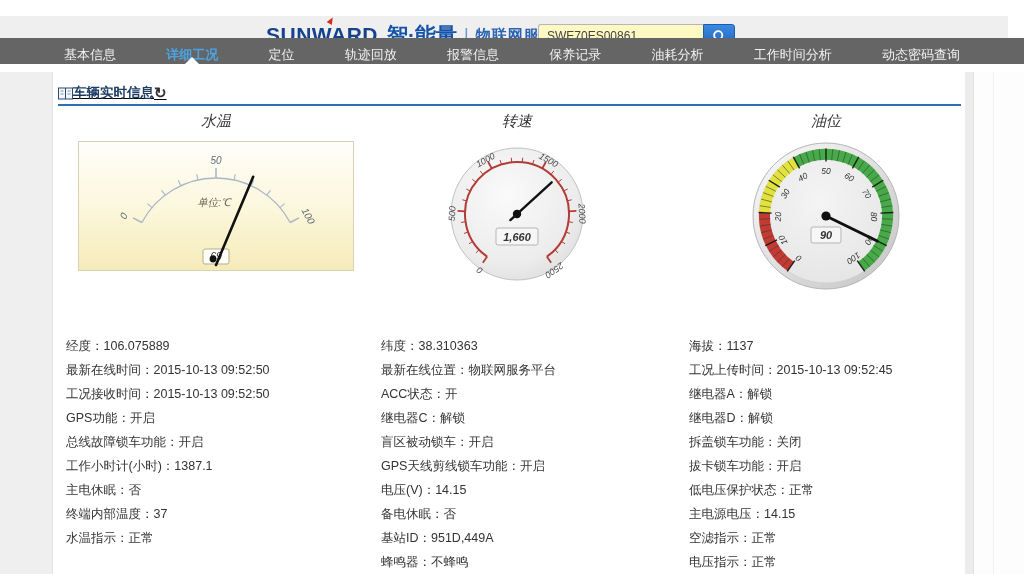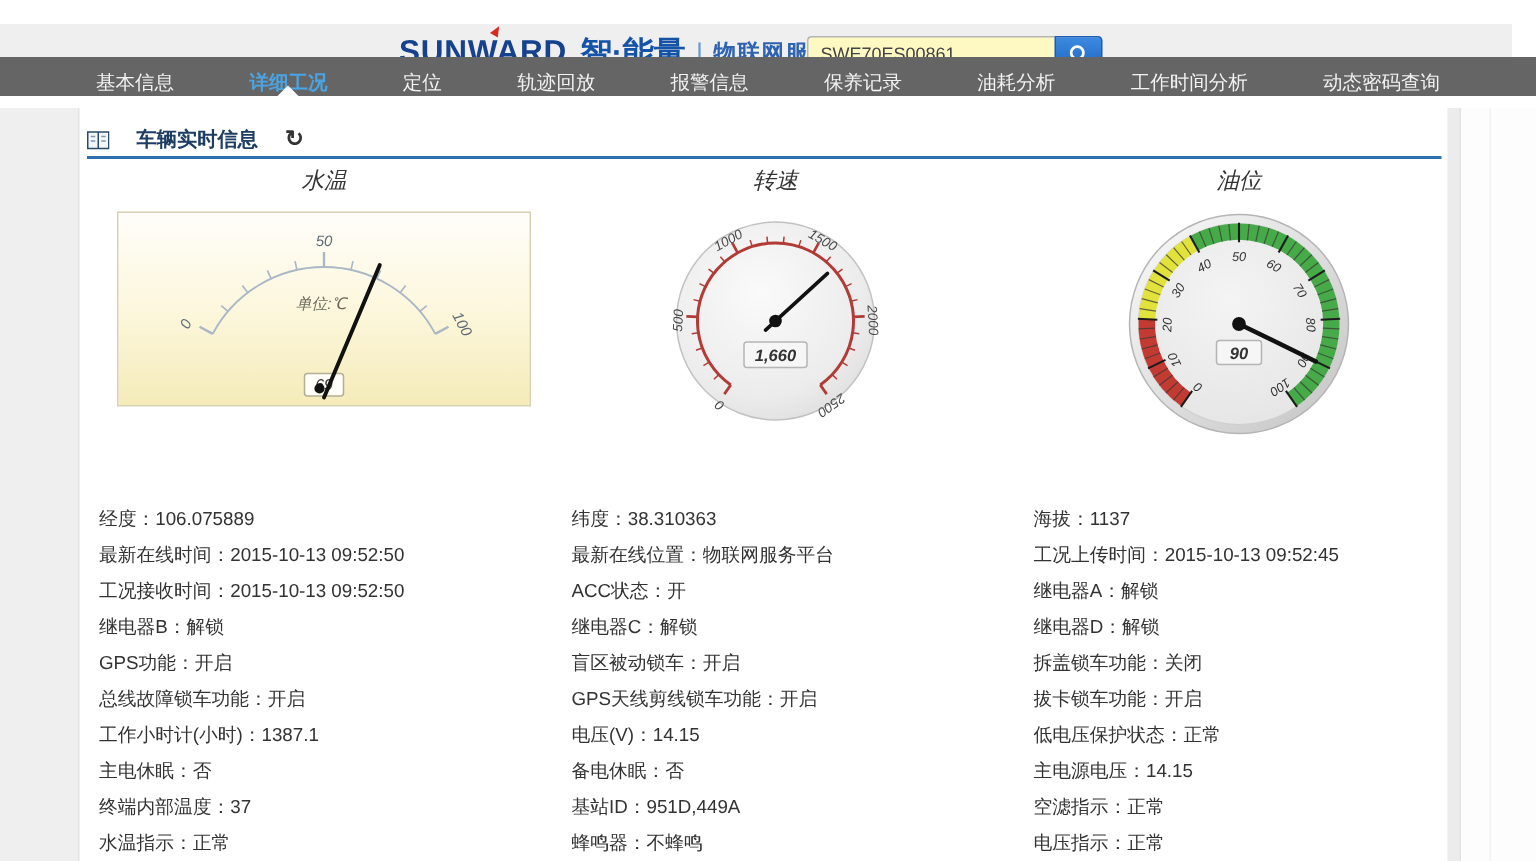--- a/index.html
+++ b/index.html
@@ -30,21 +30,21 @@
        border-left:7px solid transparent;border-right:7px solid transparent;border-bottom:7px solid #fff;}
   
   .gutter-left{position:absolute;top:72px;bottom:0;left:0;width:52px;background:#efefef;}
   .scroll-strip{position:absolute;top:72px;bottom:0;left:964px;width:8px;background:#ececec;
                 border-left:1px solid #e2e2e2;border-right:1px solid #e2e2e2;}
   .right-area{position:absolute;top:72px;bottom:0;left:974px;right:0;background:#fdfdfd;}
   .faint-line{position:absolute;top:72px;bottom:0;left:993px;width:1px;background:#f1f1f1;}
   
   .panel{position:absolute;top:72px;left:52px;width:912px;bottom:0;background:#fff;border-left:1px solid #e3e3e3;}
   .section-head{position:absolute;top:10px;left:5px;right:4px;height:22px;border-bottom:2px solid #2f6fb0;
-                display:flex;align-items:center;gap:18px;}
+                display:flex;align-items:center;gap:0;text-decoration:underline;}
   .section-title{font-size:13.5px;font-weight:bold;color:#1d3d63;}
   .refresh{font-size:15px;color:#333;font-weight:bold;cursor:pointer;line-height:18px;}
   
   .gauges{position:absolute;top:38px;left:0;right:0;height:226px;font-style:italic;}
   .gauge-cell{position:absolute;top:0;text-align:center;}
   .gauge-title{font-size:15px;color:#333;height:22px;line-height:22px;}
   .gauge-panel{margin:9px auto 0;width:274px;height:128px;border:1px solid #d8d2b4;
                background:linear-gradient(180deg,#fffefa 0%,#fcf6da 55%,#f5ebb9 100%);}
   .gauge-body{margin-top:4px;}
   svg text{font-family:"Liberation Sans",sans-serif;}
@@ -276,21 +276,20 @@
             </svg>
         </div>
       </div>
     </div>
 
     <div class="status">
       <div class="status-col">
           <div class="status-row"><span>经度</span>：<span>106.075889</span></div>
           <div class="status-row"><span>最新在线时间</span>：<span>2015-10-13 09:52:50</span></div>
           <div class="status-row"><span>工况接收时间</span>：<span>2015-10-13 09:52:50</span></div>
-          <div class="status-row"><span>继电器B</span>：<span>解锁</span></div>
           <div class="status-row"><span>GPS功能</span>：<span>开启</span></div>
           <div class="status-row"><span>总线故障锁车功能</span>：<span>开启</span></div>
           <div class="status-row"><span>工作小时计(小时)</span>：<span>1387.1</span></div>
           <div class="status-row"><span>主电休眠</span>：<span>否</span></div>
           <div class="status-row"><span>终端内部温度</span>：<span>37</span></div>
           <div class="status-row"><span>水温指示</span>：<span>正常</span></div>
         </div>
       <div class="status-col">
           <div class="status-row"><span>纬度</span>：<span>38.310363</span></div>
           <div class="status-row"><span>最新在线位置</span>：<span>物联网服务平台</span></div>

